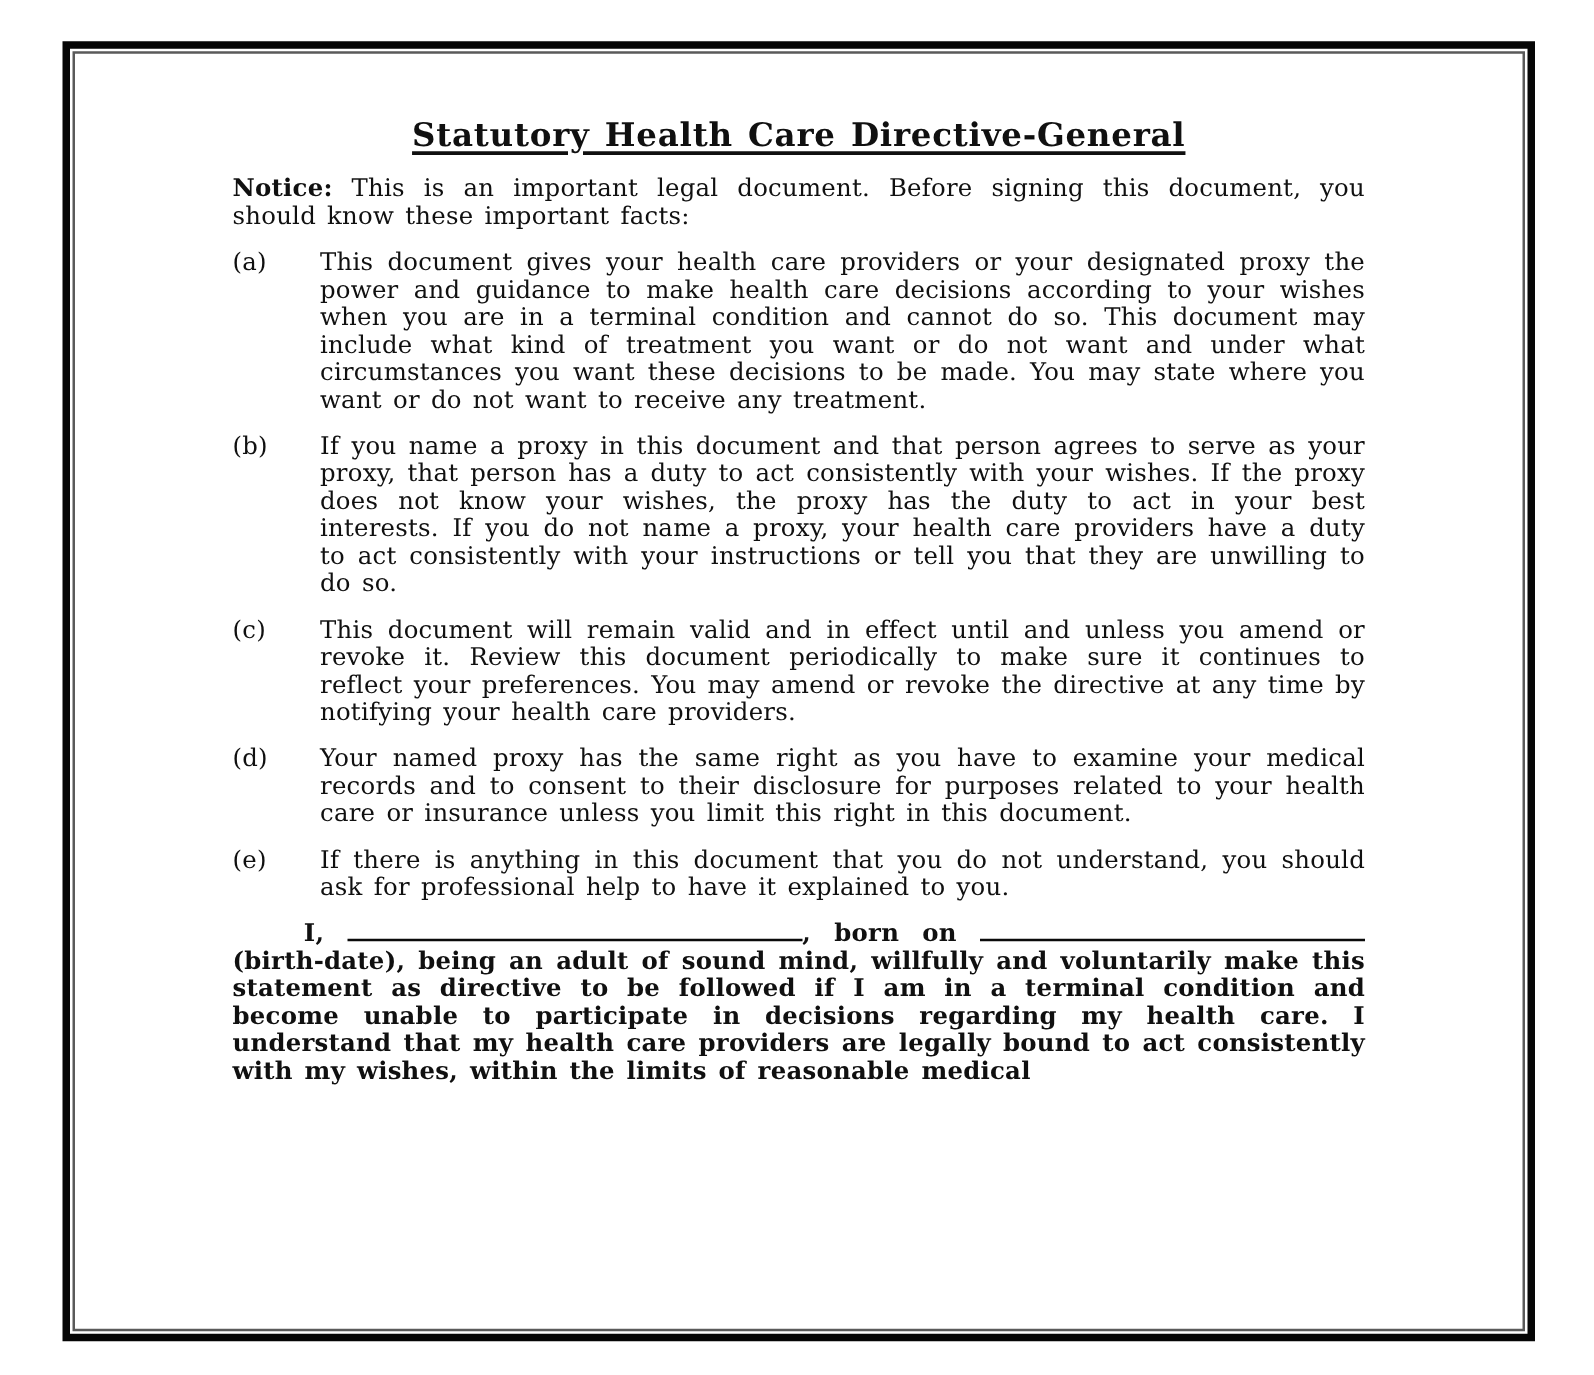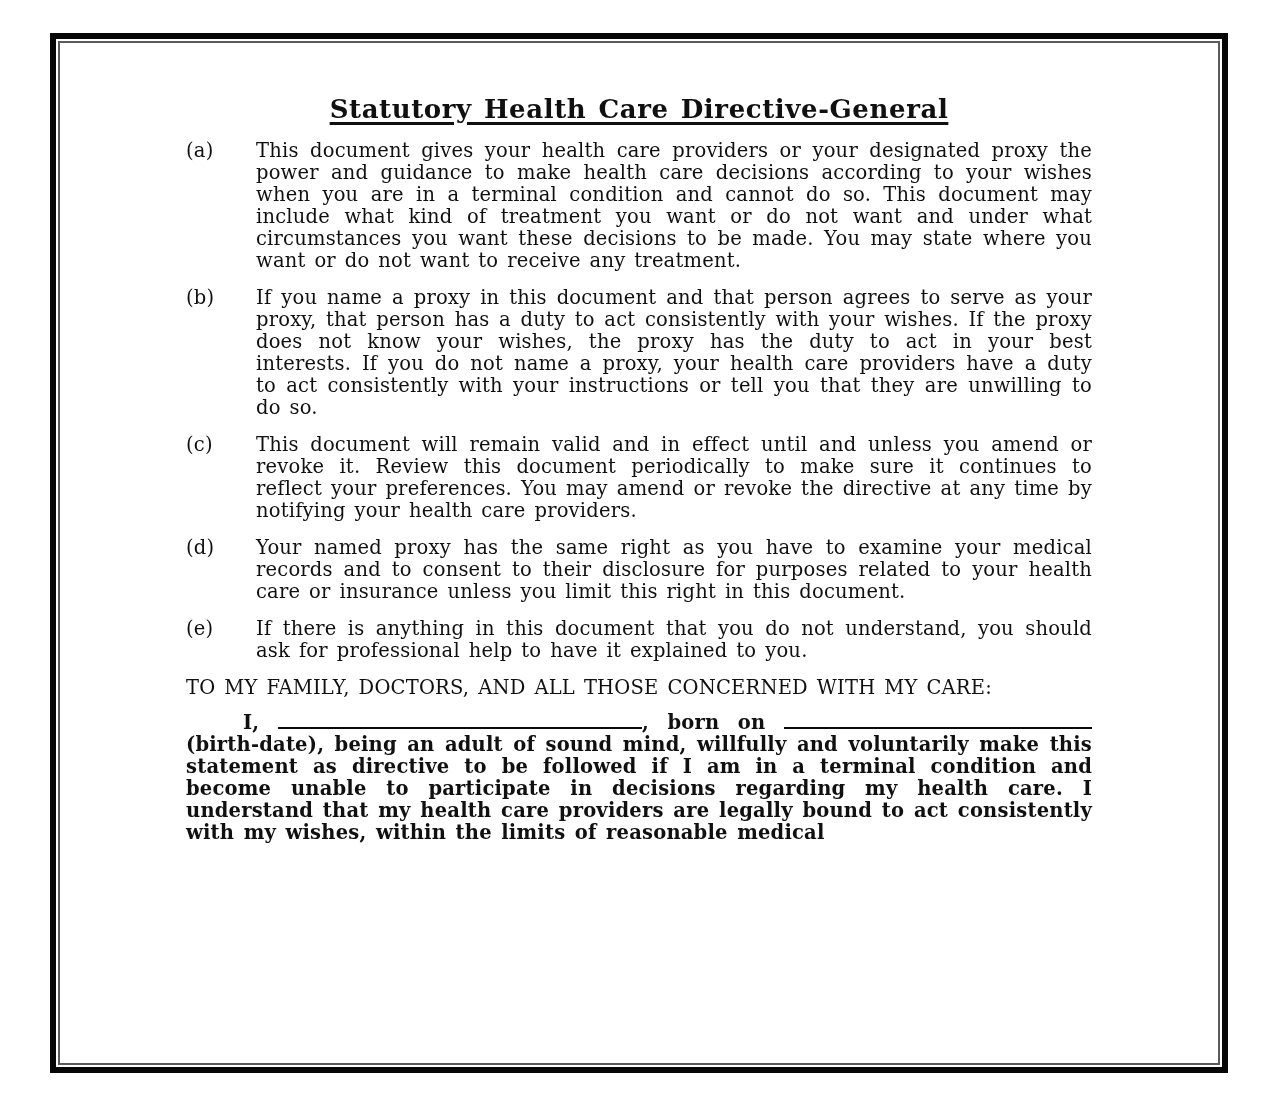--- a/index.html
+++ b/index.html
@@ -89,20 +89,21 @@
 </head>
 <body>
 
 <div class="sheet">
   <div class="frame">
     <div class="frame-inner"></div>
     <div class="content">
 
       <h1 class="doc-title">Statutory Health Care Directive-General</h1>
 
+      <p class="notice"><span class="notice-label">Notice:</span> <span>This is an important legal document. Before signing this document, you should know these important facts:</span></p>
 
       <div class="clause">
         <span class="clause-label">(a)</span>
         <span>This document gives your health care providers or your designated proxy the power and guidance to make health care decisions according to your wishes when you are in a terminal condition and cannot do so. This document may include what kind of treatment you want or do not want and under what circumstances you want these decisions to be made. You may state where you want or do not want to receive any treatment.</span>
       </div>
 
       <div class="clause">
         <span class="clause-label">(b)</span>
         <span>If you name a proxy in this document and that person agrees to serve as your proxy, that person has a duty to act consistently with your wishes. If the proxy does not know your wishes, the proxy has the duty to act in your best interests. If you do not name a proxy, your health care providers have a duty to act consistently with your instructions or tell you that they are unwilling to do so.</span>
       </div>
@@ -115,19 +116,18 @@
       <div class="clause">
         <span class="clause-label">(d)</span>
         <span>Your named proxy has the same right as you have to examine your medical records and to consent to their disclosure for purposes related to your health care or insurance unless you limit this right in this document.</span>
       </div>
 
       <div class="clause">
         <span class="clause-label">(e)</span>
         <span>If there is anything in this document that you do not understand, you should ask for professional help to have it explained to you.</span>
       </div>
 
-      <p class="address">TO MY FAMILY, DOCTORS, AND ALL THOSE CONCERNED WITH MY CARE:</p>
 
       <p class="declaration"><span>I,</span> <span class="blank blank-name"></span><span>, born on</span> <span class="blank blank-date"></span> <span>(birth-date), being an adult of sound mind, willfully and voluntarily make this statement as directive to be followed if I am in a terminal condition and become unable to participate in decisions regarding my health care. I understand that my health care providers are legally bound to act consistently with my wishes, within the limits of reasonable medical</span></p>
 
     </div>
   </div>
 </div>
 
 </body></html>

